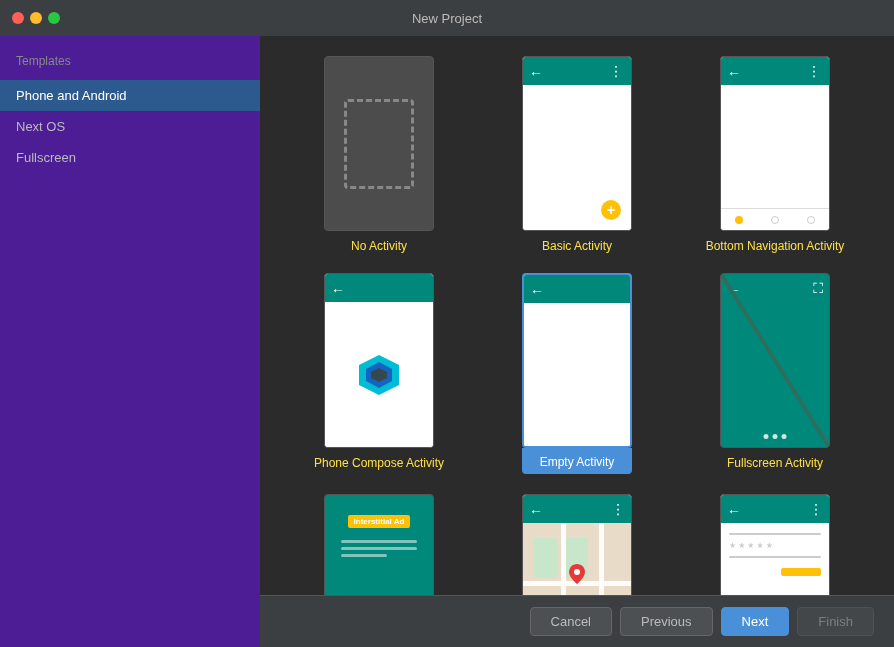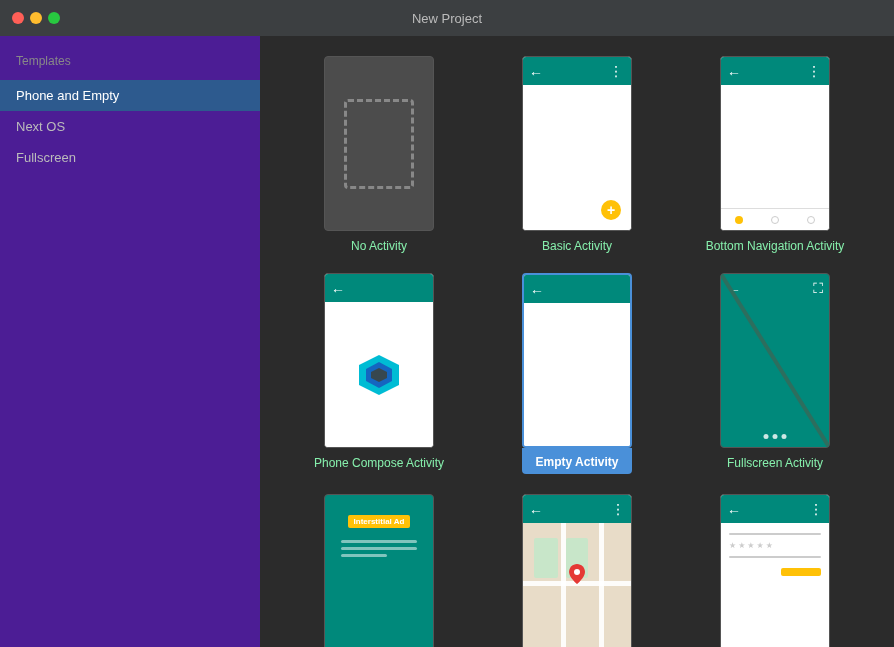--- a/index.html
+++ b/index.html
@@ -98,21 +98,21 @@
       overflow: hidden;
       position: relative;
       border: 1px solid #555;
     }
     .template-card.selected .template-preview {
       border: 2px solid #4a90d9;
     }
     .template-label {
       margin-top: 8px;
       font-size: 12px;
-      color: #86efac;
+      color: #fde047;
       text-align: center;
     }
     .template-card.selected .template-label {
       color: #4a90d9;
       font-weight: bold;
     }
     
     .preview-no-activity {
       background: #4c4c4c;
       display: flex;
@@ -434,21 +434,21 @@
     <div class="traffic-light tl-yellow"></div>
     <div class="traffic-light tl-green"></div>
   </div>
   <span class="title-text">New Project</span>
 </div>
 
 <div class="main-content">
   <div class="sidebar">
     <div class="sidebar-header">Templates</div>
     <div class="sidebar-item active">
-      <span>Phone and Empty</span>
+      <span>Phone and Android</span>
     </div>
     <div class="sidebar-item">
       <span>Next OS</span>
     </div>
     <div class="sidebar-item">
       <span>Fullscreen</span>
     </div>
   </div>
 
   <div class="content-area">
@@ -507,21 +507,21 @@
       </div>
 
       <div class="template-card selected">
         <div class="template-preview preview-empty" style="border:2px solid #4a90d9;">
           <div class="empty-header">
             <span style="color:white;font-size:14px;">←</span>
           </div>
           <div class="empty-body"></div>
         </div>
         <div style="background:#4a90d9;width:110px;padding:4px 0;text-align:center;border-radius:0 0 4px 4px;">
-          <span class="template-label" style="color:white;font-weight:bold;margin-top:0;">Empty Activity</span>
+          <span class="template-label" style="color:white;font-weight:normal;margin-top:0;">Empty Activity</span>
         </div>
       </div>
 
       <div class="template-card">
         <div class="template-preview preview-fullscreen">
           <div class="fs-header">
             <span class="fs-arrow">←</span>
             <span class="fs-expand">⛶</span>
           </div>
           <svg class="fs-diagonal" viewBox="0 0 110 175" preserveAspectRatio="none">
@@ -582,14 +582,20 @@
             <div class="login-stars">★★★★★</div>
             <div class="login-field-line"></div>
             <div class="login-btn"></div>
           </div>
         </div>
 
       </div>
 
     </div>
 
+    <div class="bottom-bar">
+      <button class="btn">Cancel</button>
+      <button class="btn">Previous</button>
+      <button class="btn btn-primary">Next</button>
+      <button class="btn btn-disabled">Finish</button>
+    </div>
   </div>
 </div>
 
 </body></html>

